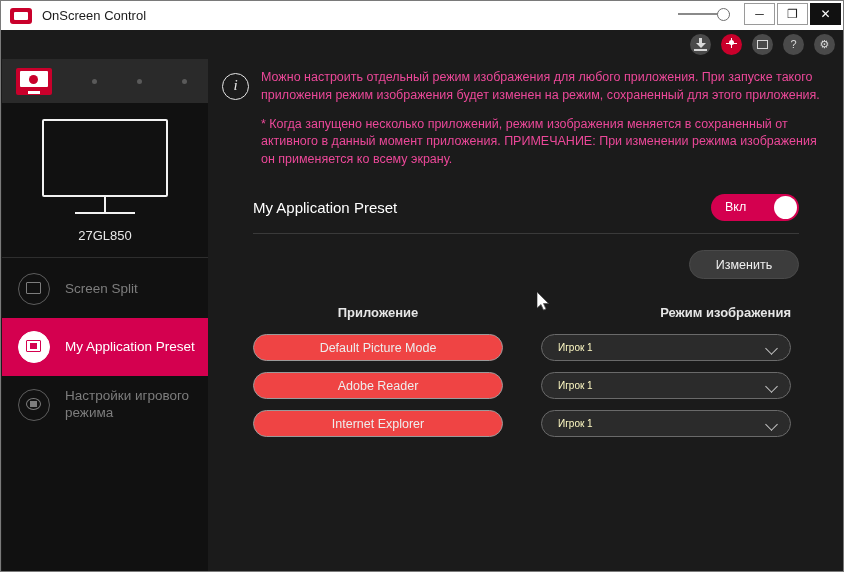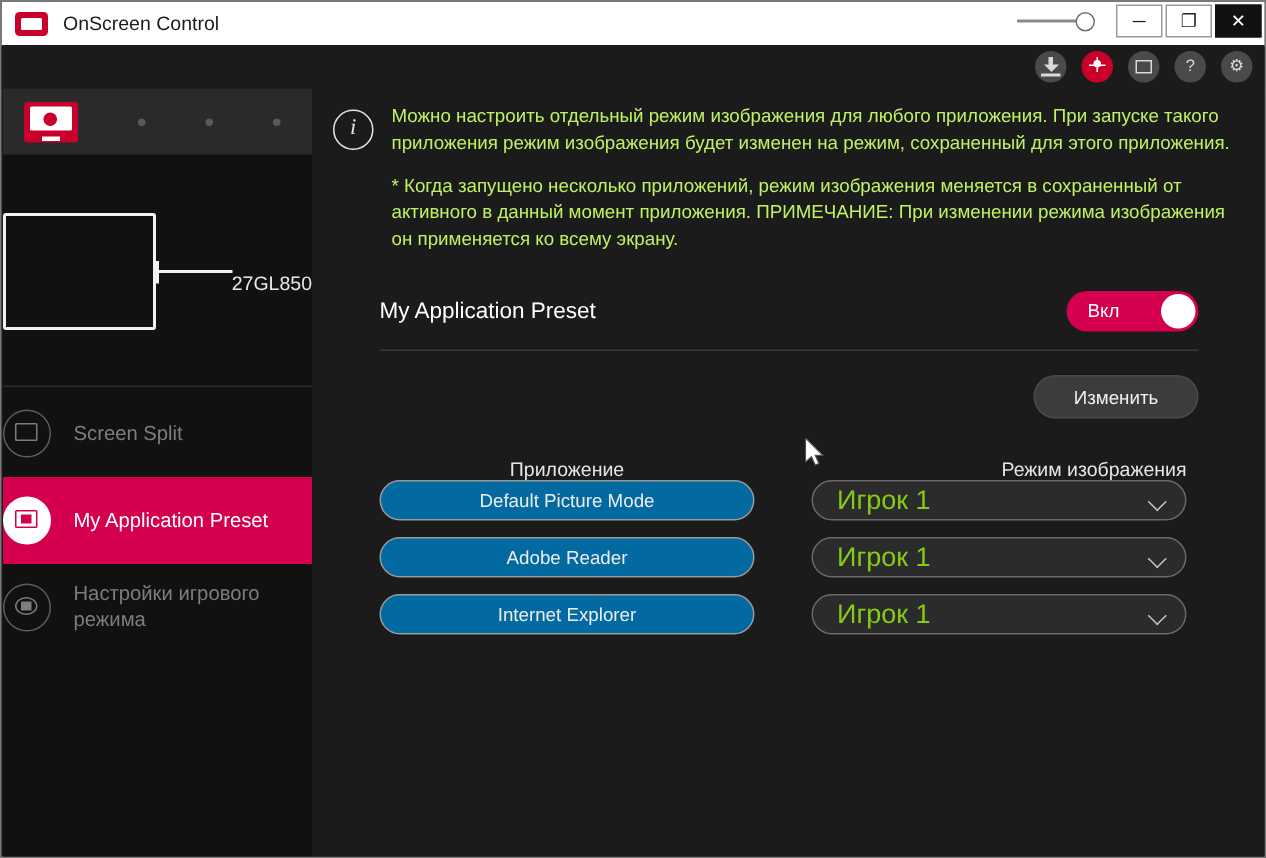--- a/index.html
+++ b/index.html
@@ -223,20 +223,21 @@
   }
   .strip-dot {
     width: 5px;
     height: 5px;
     border-radius: 50%;
     background: #5a5a5a;
   }
   .monitor-preview {
     height: 144px;
     display: flex;
+    flex-direction: column;
     align-items: center;
     justify-content: center;
     padding-top: 6px;
   }
   .mp-screen {
     width: 122px;
     height: 74px;
     border: 2px solid #f2f2f2;
     border-radius: 2px;
     background: #111111;
@@ -261,21 +262,21 @@
     background: #2e2e2e;
     margin: 4px 0 0 0;
   }
   .nav {
     margin-top: 2px;
   }
   .nav-item {
     height: 58px;
     display: flex;
     align-items: center;
-    padding-left: 0;
+    padding-left: 16px;
     gap: 15px;
     color: #7d7d7d;
     font-size: 13.5px;
     box-sizing: border-box;
   }
   .nav-item.active {
     background: #d4004f;
     color: #ffffff;
   }
   .nav-ico {
@@ -343,21 +344,21 @@
     font-style: italic;
     font-family: "Liberation Serif", serif;
     text-align: center;
     line-height: 23px;
     margin-top: 4px;
   }
   .info-text p {
     margin: 0 0 11px 0;
     font-size: 12.5px;
     line-height: 1.42;
-    color: #bef264;
+    color: #ec4899;
   }
   .preset-row {
     margin: 14px 45px 0 45px;
     display: flex;
     align-items: center;
     justify-content: space-between;
     padding-bottom: 12px;
     border-bottom: 1px solid #3a3a3a;
   }
   .preset-title {
@@ -405,55 +406,57 @@
     box-sizing: border-box;
   }
   .table {
     margin-top: 26px;
     padding: 0 45px;
   }
   .table-head {
     display: flex;
     font-size: 13px;
     color: #e6e6e6;
+    margin-bottom: 14px;
+    font-weight: bold;
   }
   .th-app {
     width: 250px;
     text-align: center;
   }
   .th-mode {
     width: 250px;
     text-align: right;
     margin-left: 38px;
   }
   .trow {
     display: flex;
     margin-bottom: 11px;
   }
   .app-cell {
     width: 250px;
     height: 27px;
     border-radius: 14px;
     border: 1px solid #9a9a9a;
-    background: #0369a1;
+    background: #ef4444;
     color: #ededed;
     font-size: 12.5px;
     text-align: center;
     line-height: 26px;
     box-sizing: border-box;
   }
   .mode-cell {
     width: 250px;
     height: 27px;
     margin-left: 38px;
     border-radius: 14px;
     border: 1px solid #6a6a6a;
     background: #2b2b2b;
-    color: #84cc16;
-    font-size: 18px;
+    color: #fef9c3;
+    font-size: 10px;
     line-height: 25px;
     box-sizing: border-box;
     padding-left: 16px;
     position: relative;
   }
   .chev {
     position: absolute;
     right: 14px;
     top: 9px;
     width: 8px;

